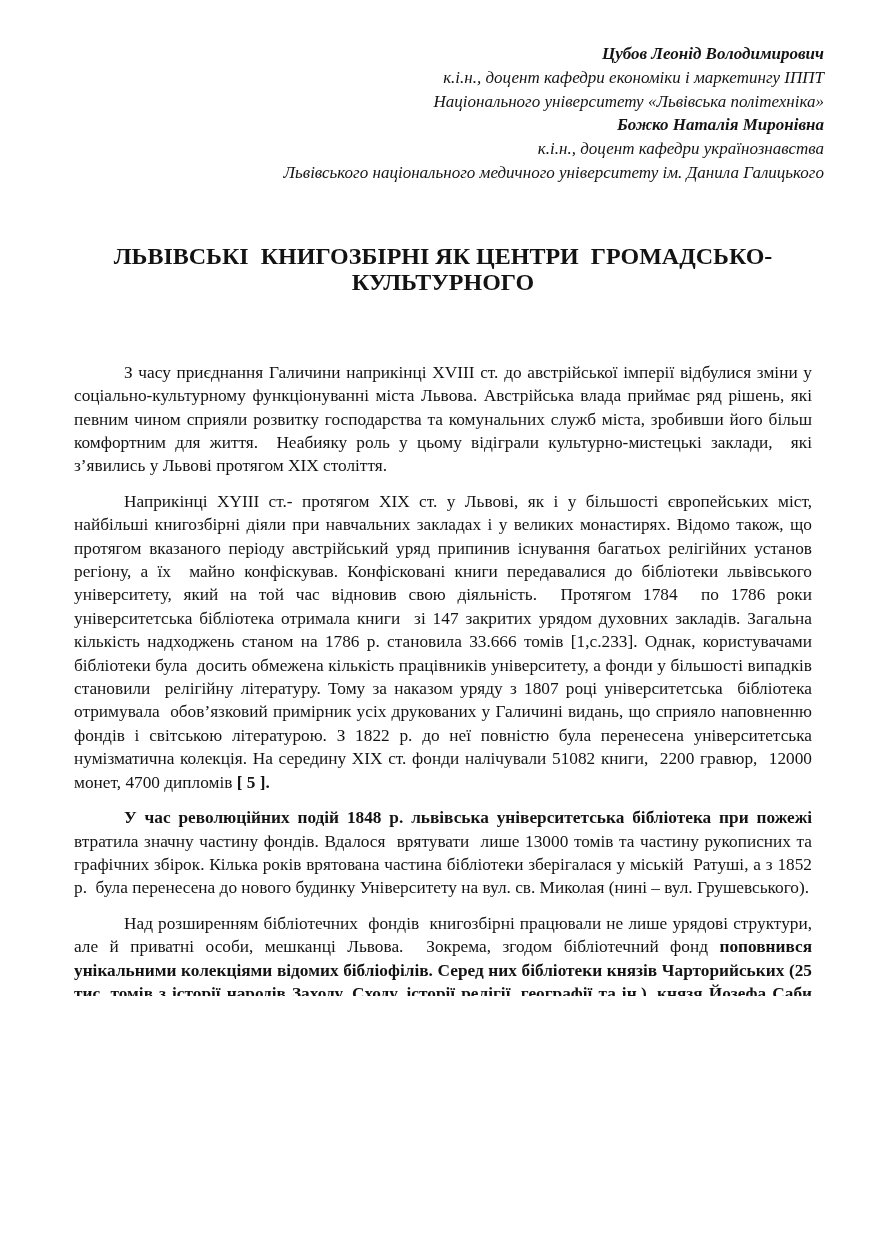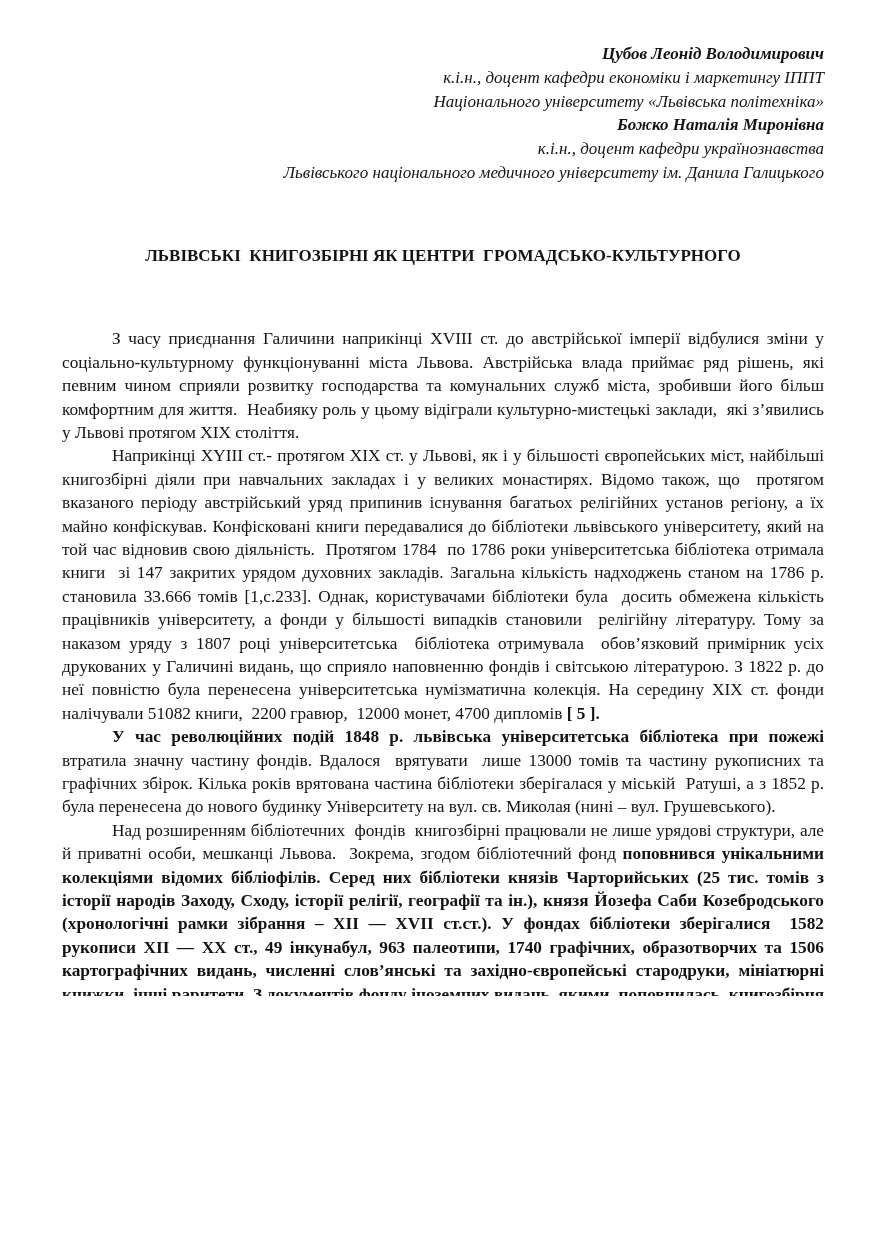--- a/index.html
+++ b/index.html
@@ -19,32 +19,32 @@
     font-style: italic;
     font-size: 17px;
     line-height: 23.8px;
     white-space: pre-wrap;
   }
   .author-line.bold { font-weight: bold; }
   .title-block {
     margin-top: 5px;
     text-align: center;
     font-weight: bold;
-    font-size: 17px;
+    font-size: 24px;
     line-height: 26.5px;
     white-space: pre-wrap;
   }
   .article-body {
     margin-top: 5px;
     font-size: 17.3px;
     line-height: 23.4px;
     text-align: justify;
   }
   .article-body p {
-    margin: 0;
+    margin: 12px;
     text-indent: 50px;
     white-space: pre-wrap;
   }
   .article-body .b { font-weight: bold; }
   .page-number {
     position: absolute;
     left: 0; right: 0;
     top: 1176px;
     text-align: center;
     font-size: 12px;

